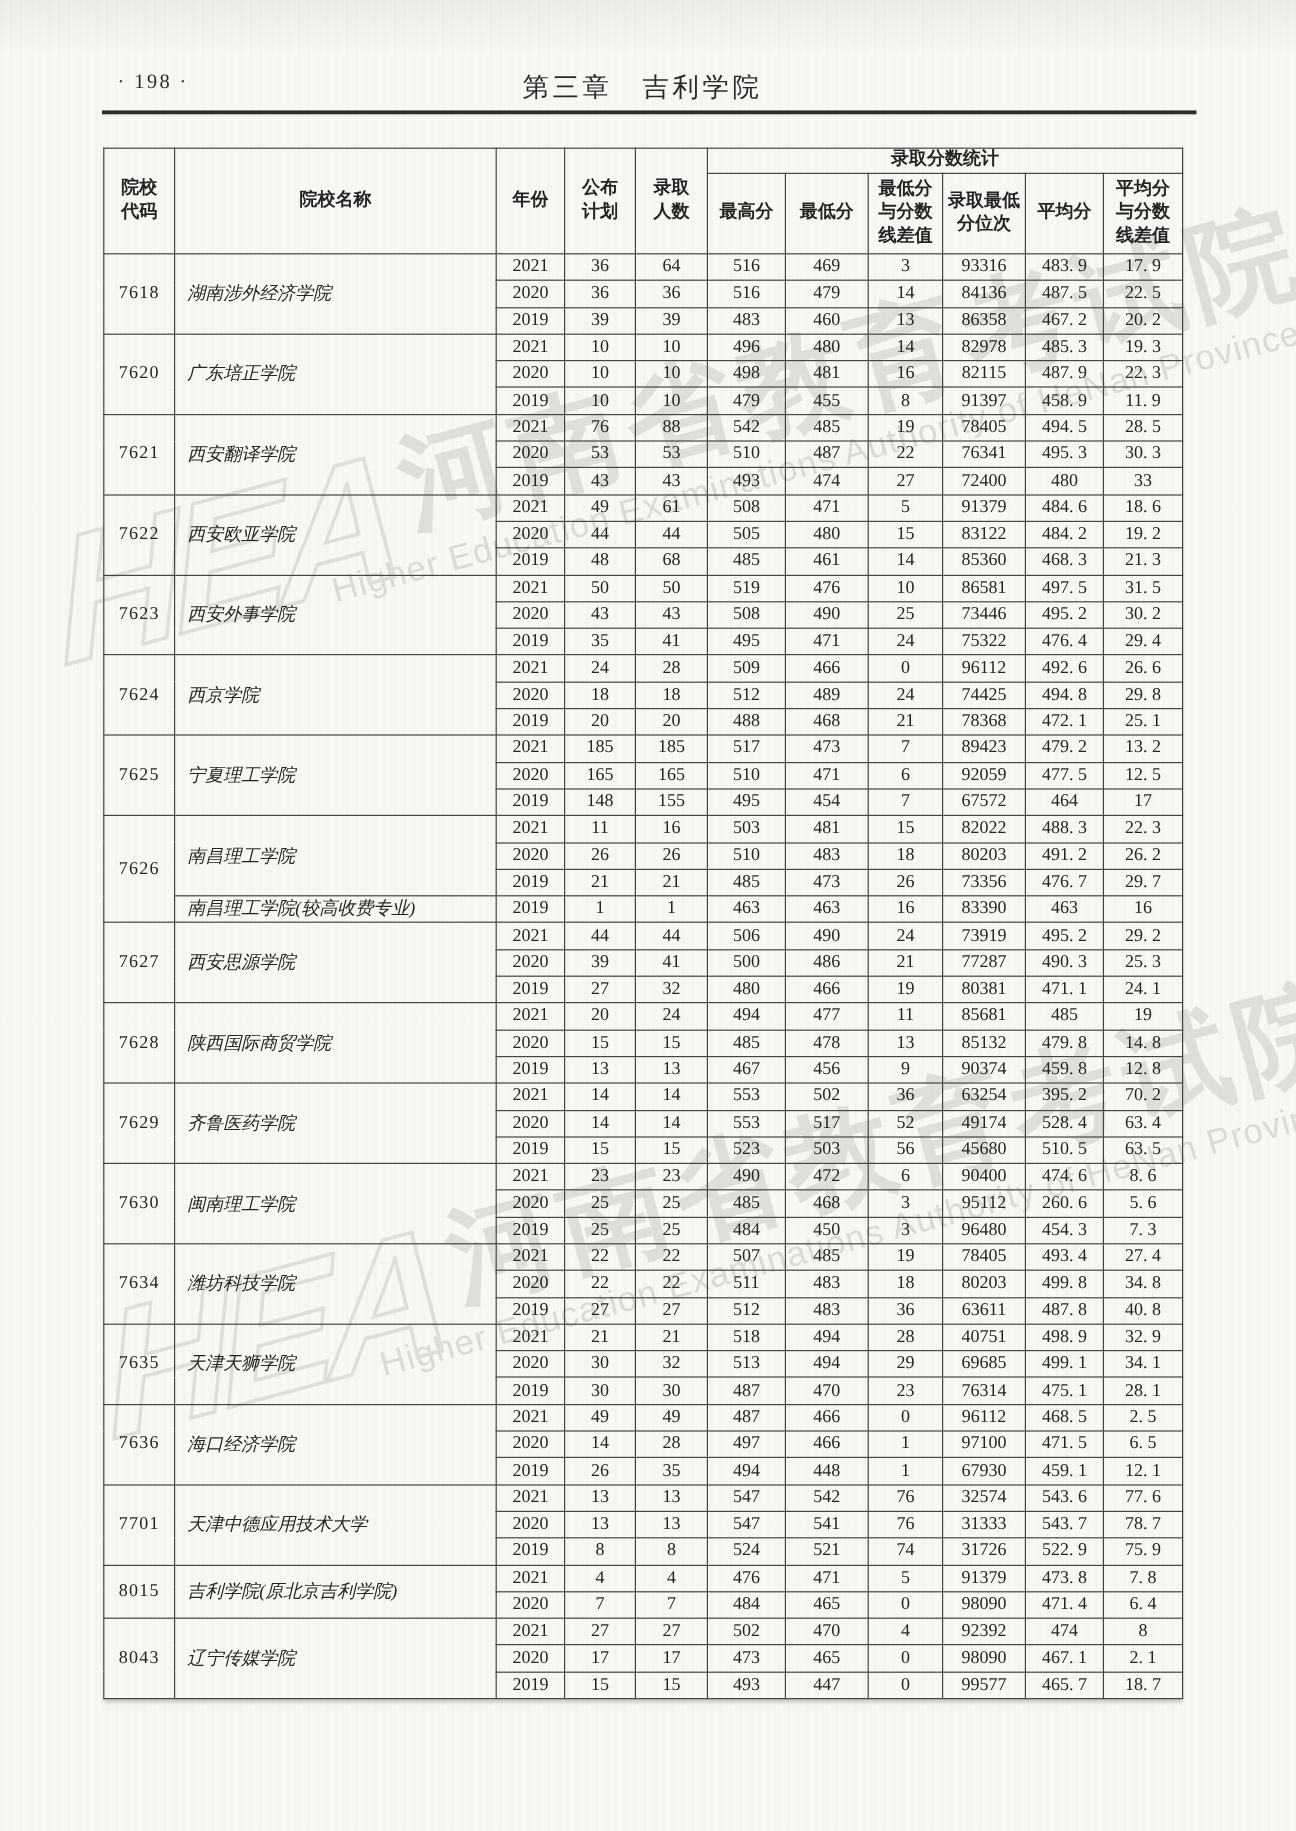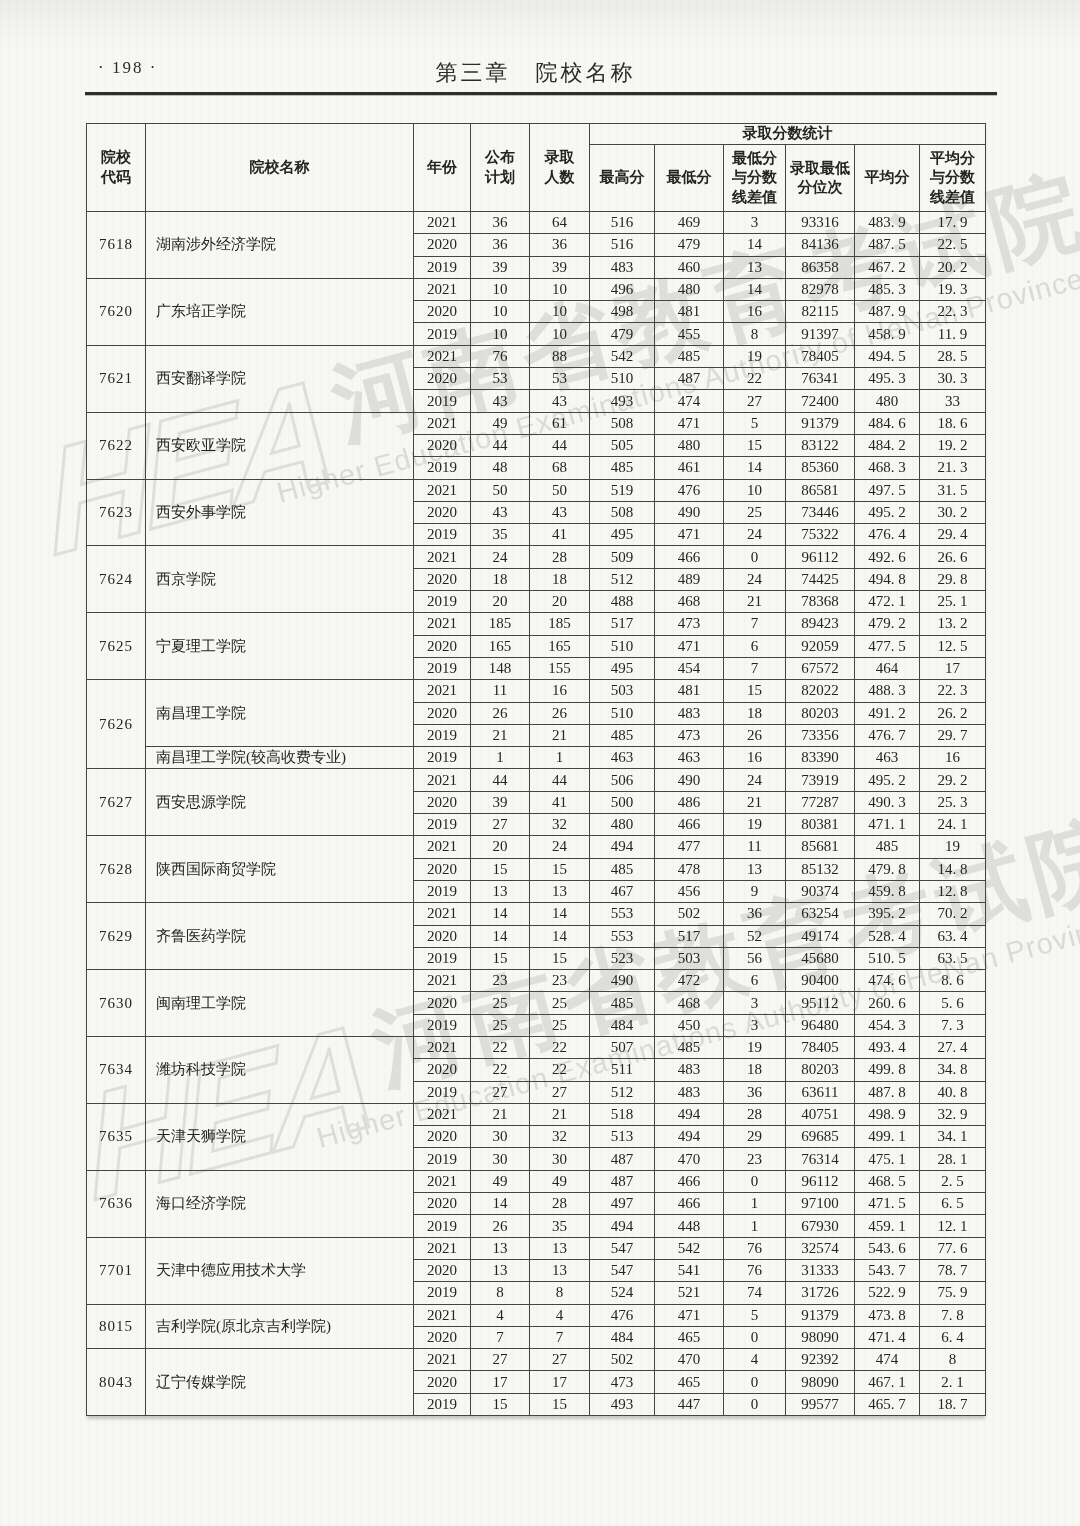--- a/index.html
+++ b/index.html
@@ -54,21 +54,21 @@
   }
   .tbl th,.tbl td{
     border:1px solid #454545;
     text-align:center;vertical-align:middle;
     padding:0;font-weight:normal;overflow:hidden;
   }
   .tbl thead tr.group-row{height:21px;}
   .tbl thead tr.cols-row th{height:66px;}
   .tbl thead th{font-size:15px;line-height:1.28;white-space:pre-line;font-weight:bold;}
   .tbl tbody tr{height:22.3px;}
-  .tbl td.name{text-align:left;padding-left:10px;}
+  .tbl td.name{text-align:left;padding-left:10px;font-style:italic;}
   .tbl td.code{letter-spacing:1px;}
 </style>
 </head>
 <body>
 
 <div class="watermark wm1">
   <div class="wm-logo">HEA</div>
   <div class="wm-lines">
     <div class="wm-cn">河南省教育考试院</div>
     <div class="wm-en">Higher Education Examinations Authority of HeNan Province</div>
@@ -78,21 +78,21 @@
 <div class="watermark wm2">
   <div class="wm-logo">HEA</div>
   <div class="wm-lines">
     <div class="wm-cn">河南省教育考试院</div>
     <div class="wm-en">Higher Education Examinations Authority of HeNan Province</div>
   </div>
 </div>
 
 <div class="page-head">
   <span class="page-num">· 198 ·</span>
-  <span class="chapter">第三章　院校名称</span>
+  <span class="chapter">第三章　吉利学院</span>
 </div>
 <div class="rule"></div>
 
 <table class="tbl">
   <colgroup>
     <col style="width:59px">
       <col style="width:268px">
       <col style="width:57px">
     <col style="width:59px">
       <col style="width:60px">

